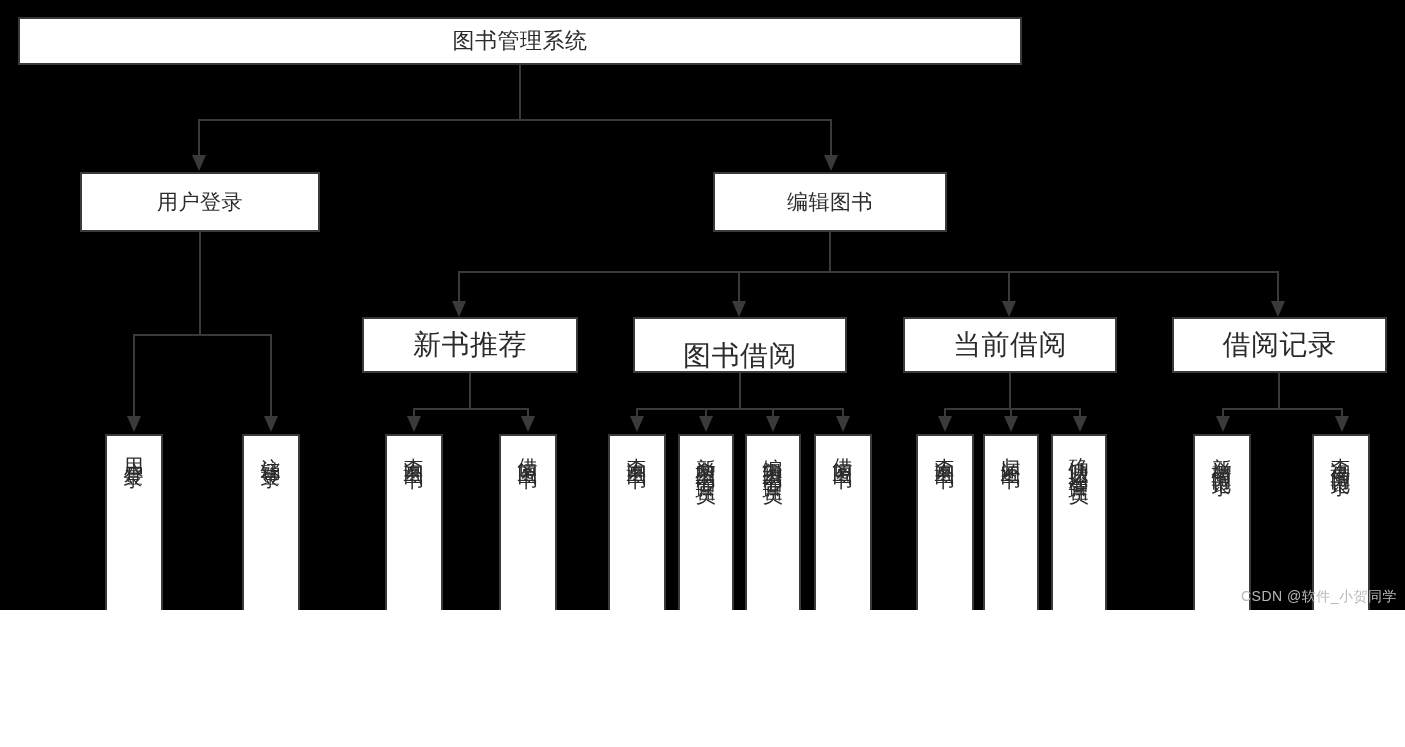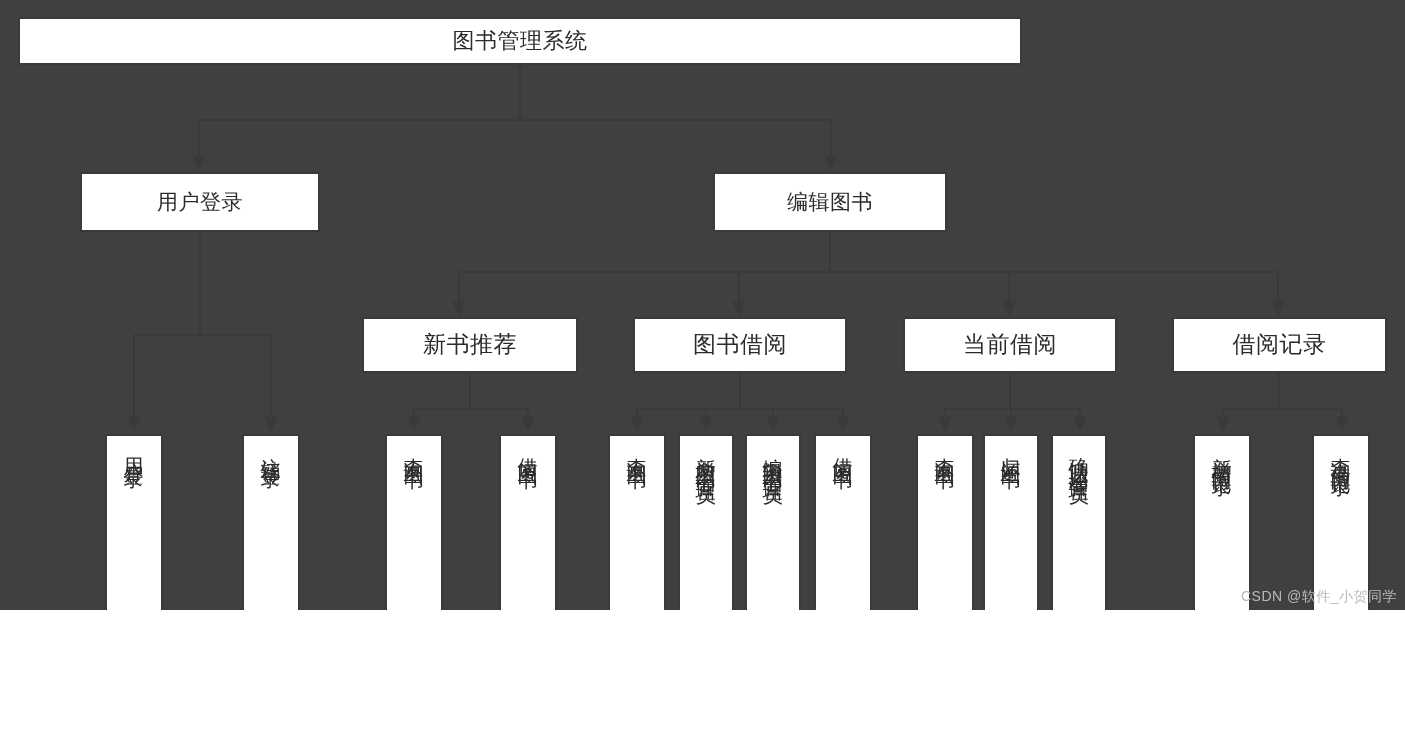--- a/index.html
+++ b/index.html
@@ -8,21 +8,21 @@
     padding: 0;
     background: #ffffff;
   }
   body {
     font-family: "Liberation Sans", "DejaVu Sans", sans-serif;
   }
   #canvas {
     position: relative;
     width: 1405px;
     height: 610px;
-    background: #404040;
+    background: #000000;
     overflow: hidden;
   }
   
   .node {
     position: absolute;
     box-sizing: border-box;
     background: #ffffff;
     border: 2px solid #3a3a3a;
     display: flex;
     align-items: center;
@@ -32,21 +32,21 @@
   .node .label {
     font-size: 21px;
     line-height: 1.12;
     letter-spacing: 0.5px;
     white-space: nowrap;
     color: #2b2b2b;
   }
   
   .node.root .label { font-size: 22px; }
   .node.level2 .label { font-size: 21px; }
-  .node.level3 .label { font-size: 23px; }
+  .node.level3 .label { font-size: 28px; }
 
   
   .node.leaf {
     align-items: flex-start;
     justify-content: center;
     padding-top: 6px;
   }
   .node.leaf .label {
     writing-mode: vertical-rl;
     text-orientation: upright;
@@ -125,21 +125,21 @@
   <div class="conn v" style="left:738px; top:271px; width:2px; height:32px;"></div>
   <div class="arrow" style="left:732px; top:301px;"></div>
   <div class="conn v" style="left:1008px; top:271px; width:2px; height:32px;"></div>
   <div class="arrow" style="left:1002px; top:301px;"></div>
   <div class="conn v" style="left:1277px; top:271px; width:2px; height:32px;"></div>
   <div class="arrow" style="left:1271px; top:301px;"></div>
 
   <div class="node level3" style="left:362px; top:317px; width:216px; height:56px;">
     <span class="label">新书推荐</span>
   </div>
-  <div class="node level3" style="left:633px; top:317px; width:214px; height:56px;">
+  <div class="node level3" style="left:633px; top:317px; width:214px; height:56px;align-items:flex-end;">
     <span class="label">图书借阅</span>
   </div>
   <div class="node level3" style="left:1172px; top:317px; width:215px; height:56px;">
     <span class="label">借阅记录</span>
   </div>
   <div class="node level3" style="left:903px; top:317px; width:214px; height:56px;">
     <span class="label">当前借阅</span>
   </div>
 
   <div class="conn v" style="left:469px; top:373px; width:2px; height:35px;"></div>

